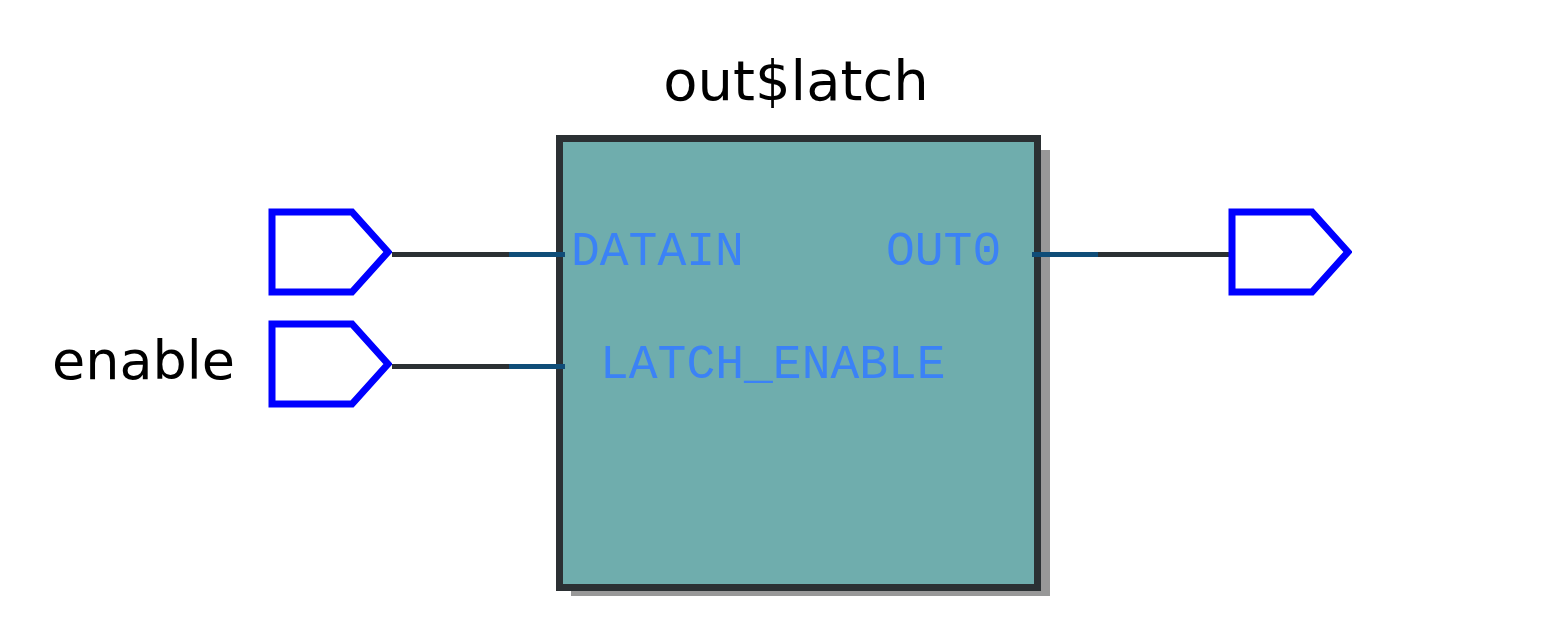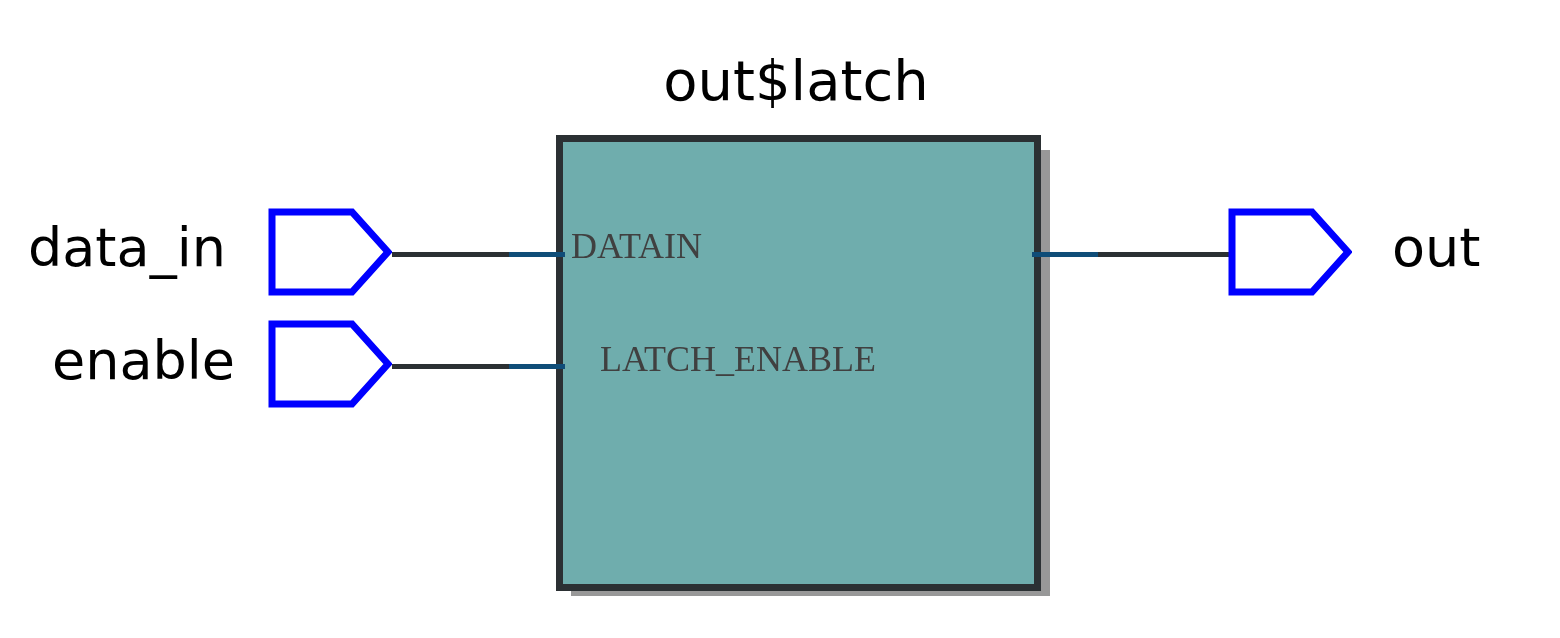--- a/index.html
+++ b/index.html
@@ -60,23 +60,23 @@
     width: 471px;
     height: 442px;
     background: #6fadad;
     border: 7px solid #2b3033;
     box-sizing: content-box;
   }
 
   
   .pin-label {
     position: absolute;
-    color: #404040;
-    font-family: Liberation Serif, serif;
-    font-size: 36px;
+    color: #3b82f6;
+    font-family: Liberation Mono, monospace;
+    font-size: 48px;
     line-height: 1;
     white-space: nowrap;
   }
   #pin-datain       { left: 571px; top: 228px; }
   #pin-latch-enable { left: 571px; top: 341px; margin-left: 29px; }
   #pin-out0         { left: 886px; top: 228px; }
 
   
   .wire {
     position: absolute;
@@ -111,20 +111,21 @@
 
 <div id="canvas">
 
   <div id="instance-name">out$latch</div>
 
   <div id="block-shadow"></div>
   <div id="block-body"></div>
 
   <div class="pin-label" id="pin-datain">DATAIN</div>
   <div class="pin-label" id="pin-latch-enable">LATCH_ENABLE</div>
+  <div class="pin-label" id="pin-out0">OUT0</div>
 
   <div class="wire wire-dark" id="wire-datain-a"></div>
   <div class="wire wire-blue" id="wire-datain-b"></div>
   <div class="wire wire-dark" id="wire-enable-a"></div>
   <div class="wire wire-blue" id="wire-enable-b"></div>
   <div class="wire wire-blue" id="wire-out-a"></div>
   <div class="wire wire-dark" id="wire-out-b"></div>
 
   <div class="port-symbol" id="port-data-in">
     <svg width="124" height="88" viewBox="0 0 124 88" xmlns="http://www.w3.org/2000/svg">
@@ -137,17 +138,15 @@
       <polygon points="4,4 84,4 120,44 84,84 4,84" fill="none" stroke="#0000ff" stroke-width="7"></polygon>
     </svg>
   </div>
 
   <div class="port-symbol" id="port-out">
     <svg width="124" height="88" viewBox="0 0 124 88" xmlns="http://www.w3.org/2000/svg">
       <polygon points="4,4 84,4 120,44 84,84 4,84" fill="none" stroke="#0000ff" stroke-width="7"></polygon>
     </svg>
   </div>
 
-  <div class="signal-label" id="label-data-in">data_in</div>
   <div class="signal-label" id="label-enable">enable</div>
-  <div class="signal-label" id="label-out">out</div>
 
 </div>
 
 </body></html>

